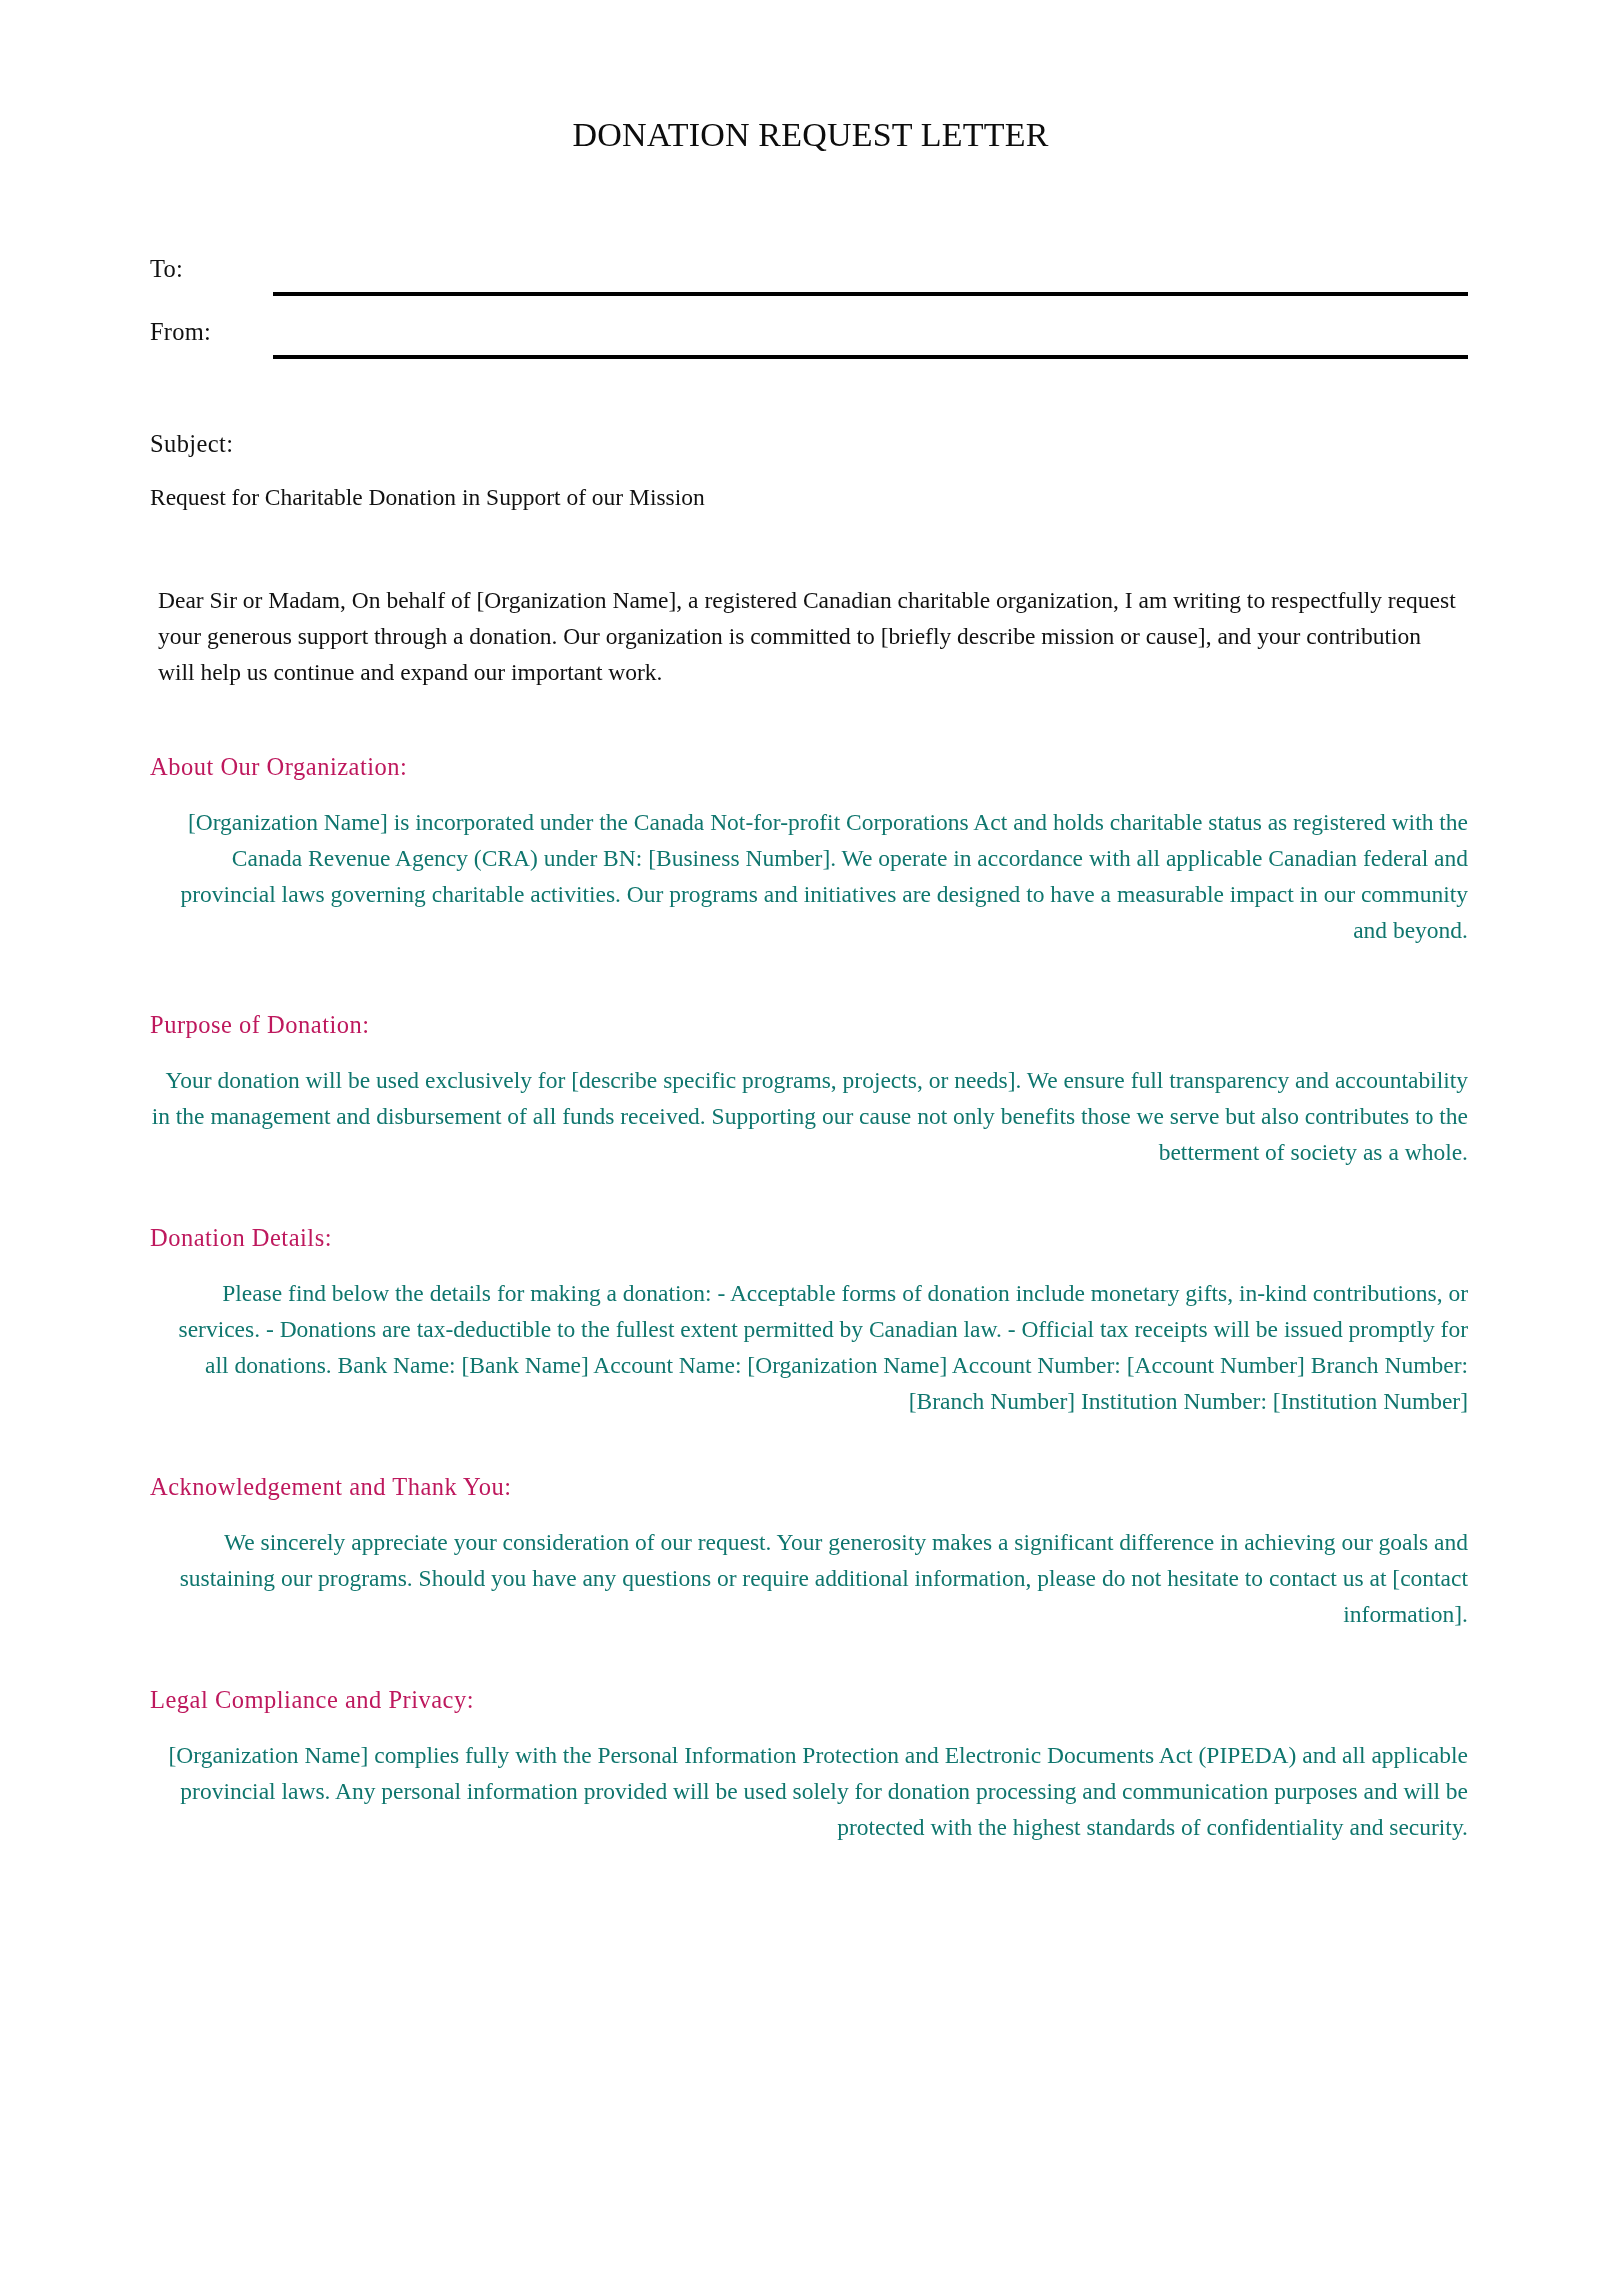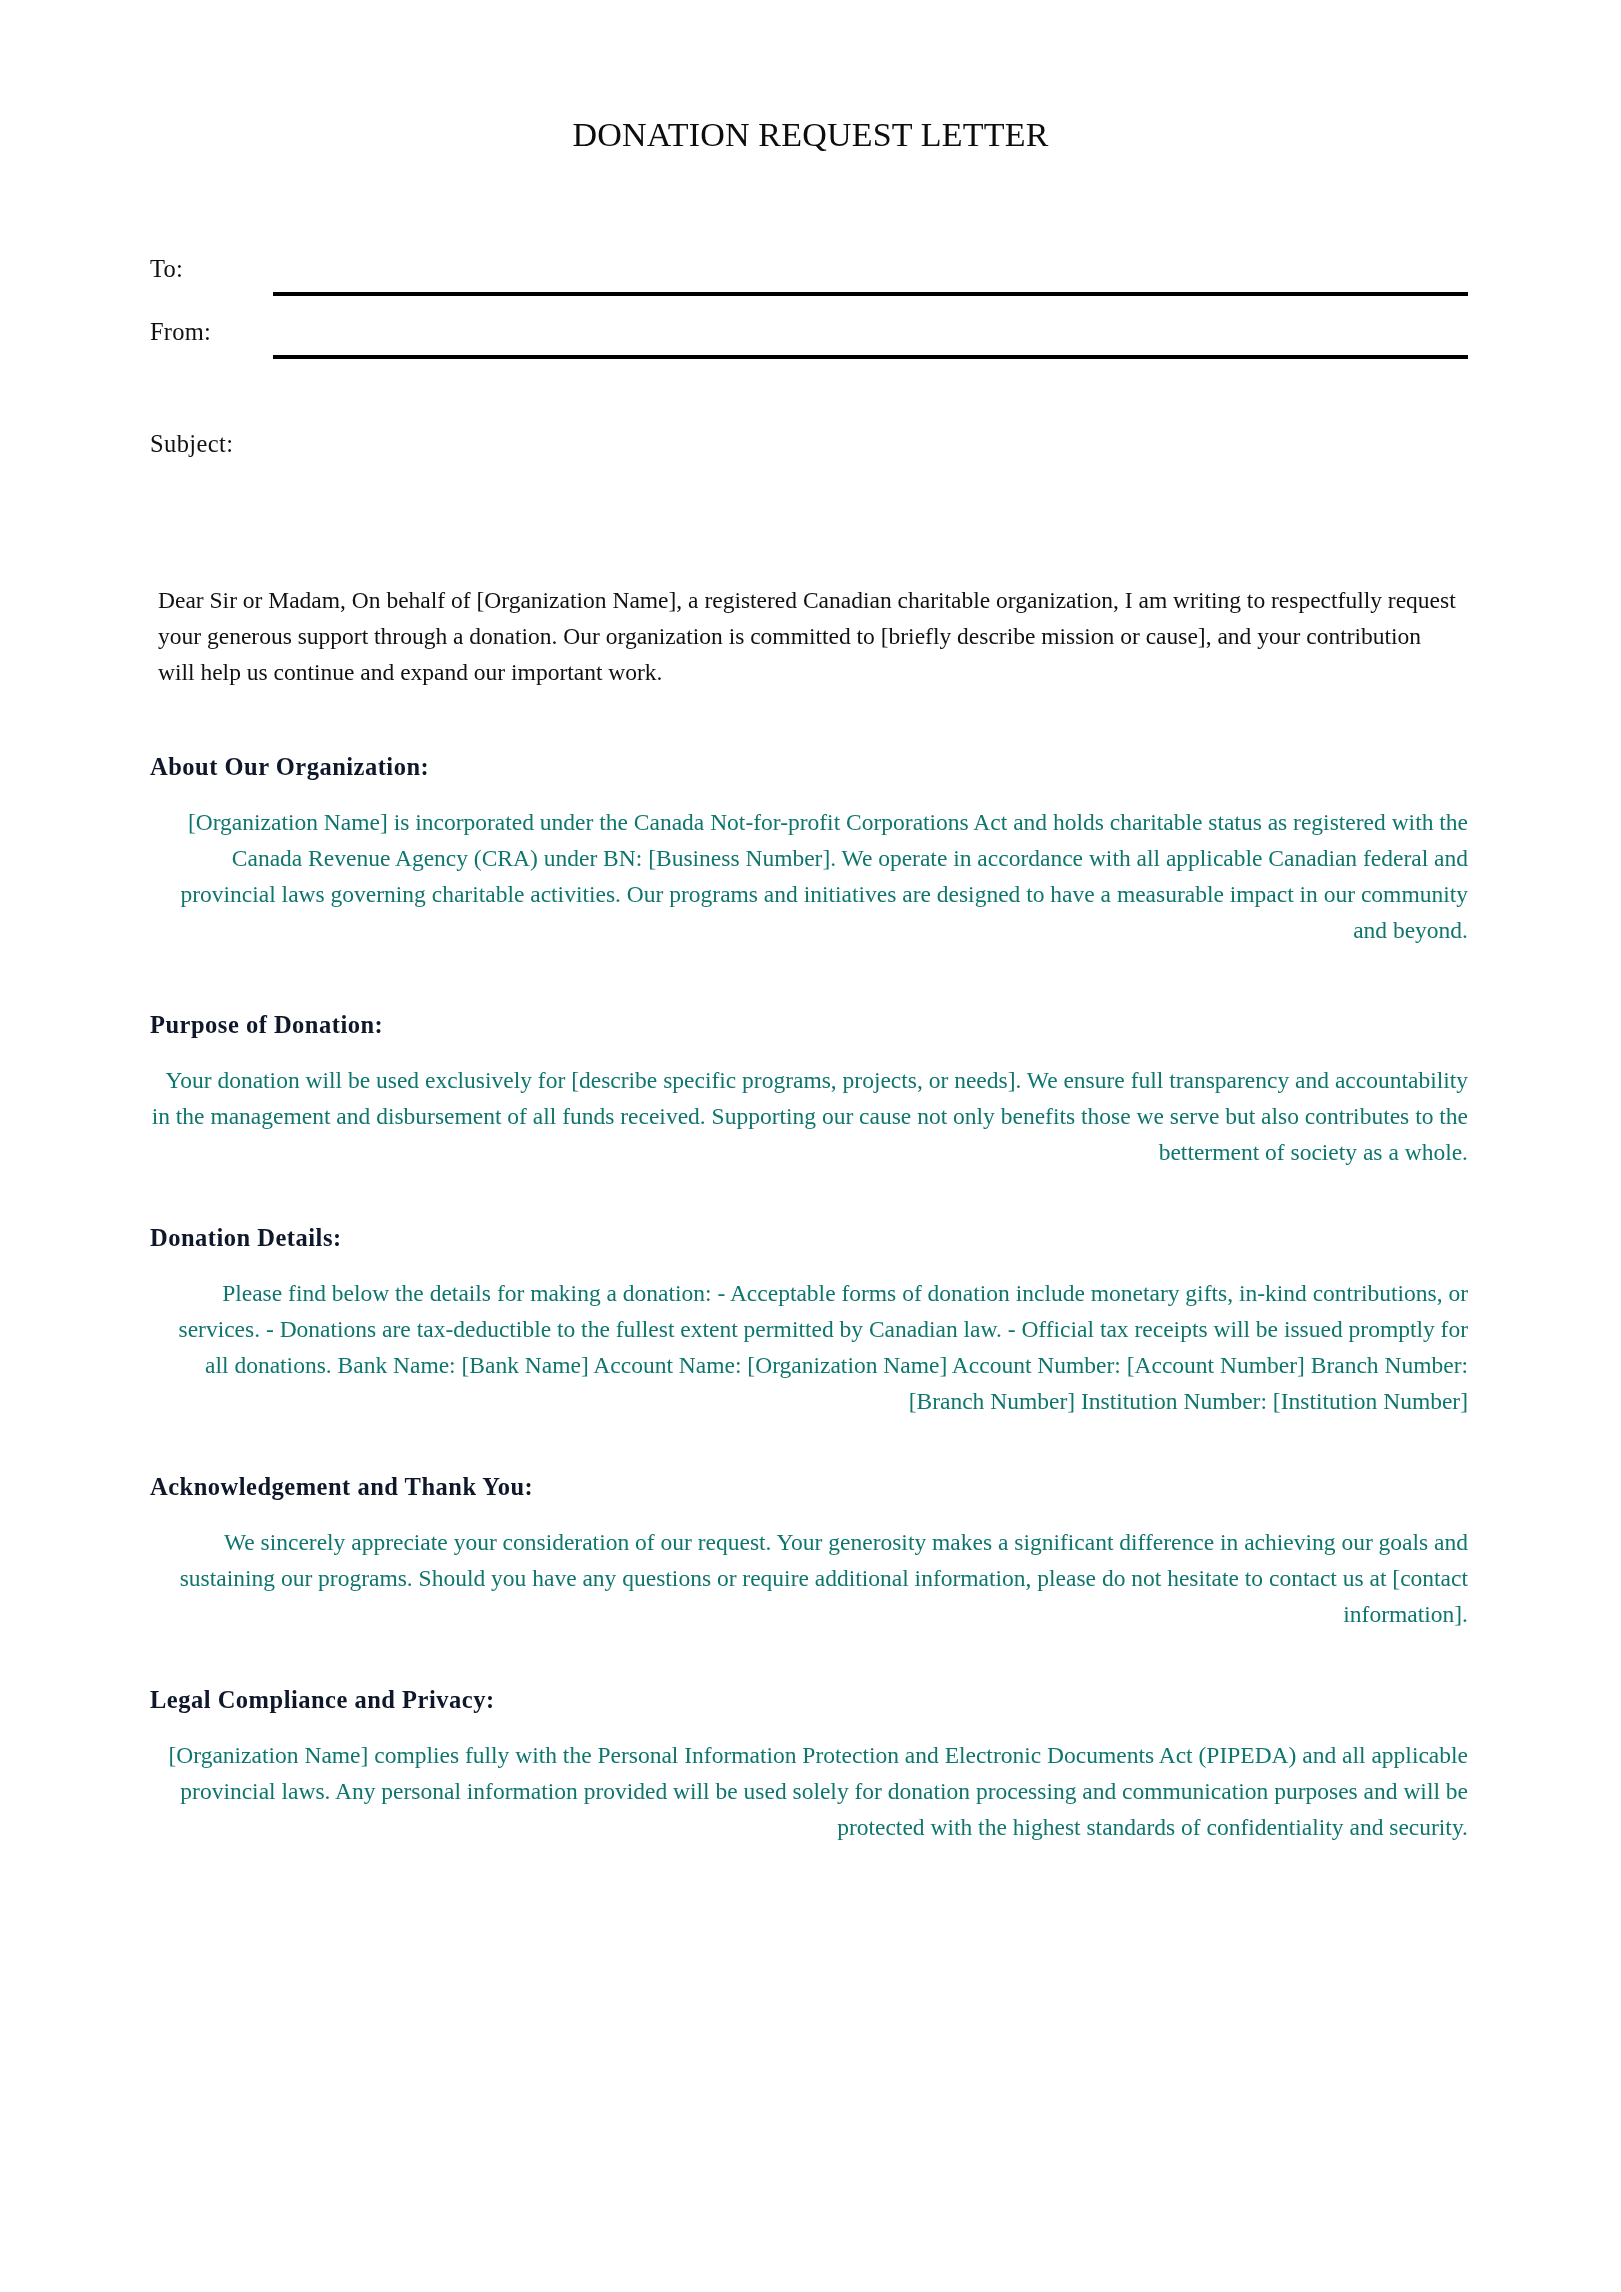--- a/index.html
+++ b/index.html
@@ -98,23 +98,23 @@
     margin: 8px;
     text-align: left;
   }
   .section {
     margin-top: 65px;
   }
   .section-heading {
     font-size: 24.5px;
     line-height: 1.0;
     letter-spacing: 0.5px;
-    color: #0f172a;
+    color: #be185d;
     margin: 0 0 24.5px 0;
-    font-weight: 700;
+    font-weight: 400;
   }
   .section-body {
     font-size: 23.5px;
     line-height: 36px;
     color: #0f766e;
     margin: 0;
     text-align: right;
   }
   .s-gap-lg { margin-top: 56px; }
 </style>
@@ -134,20 +134,21 @@
 
     <div class="addr-row">
       <span class="addr-label">From:</span>
       <span class="addr-rule"></span>
     </div>
 
   </div>
 
   <div class="subject-block">
     <p class="subject-label">Subject:</p>
+    <p class="subject-text">Request for Charitable Donation in Support of our Mission</p>
   </div>
 
   <div class="body-wrap">
 
     <p class="lead-para">Dear Sir or Madam, On behalf of [Organization Name], a registered Canadian charitable organization, I am writing to respectfully request your generous support through a donation. Our organization is committed to [briefly describe mission or cause], and your contribution will help us continue and expand our important work.</p>
 
     <div class="section">
       <h2 class="section-heading">About Our Organization:</h2>
       <p class="section-body">[Organization Name] is incorporated under the Canada Not-for-profit Corporations Act and holds charitable status as registered with the Canada Revenue Agency (CRA) under BN: [Business Number]. We operate in accordance with all applicable Canadian federal and provincial laws governing charitable activities. Our programs and initiatives are designed to have a measurable impact in our community and beyond.</p>
     </div>

